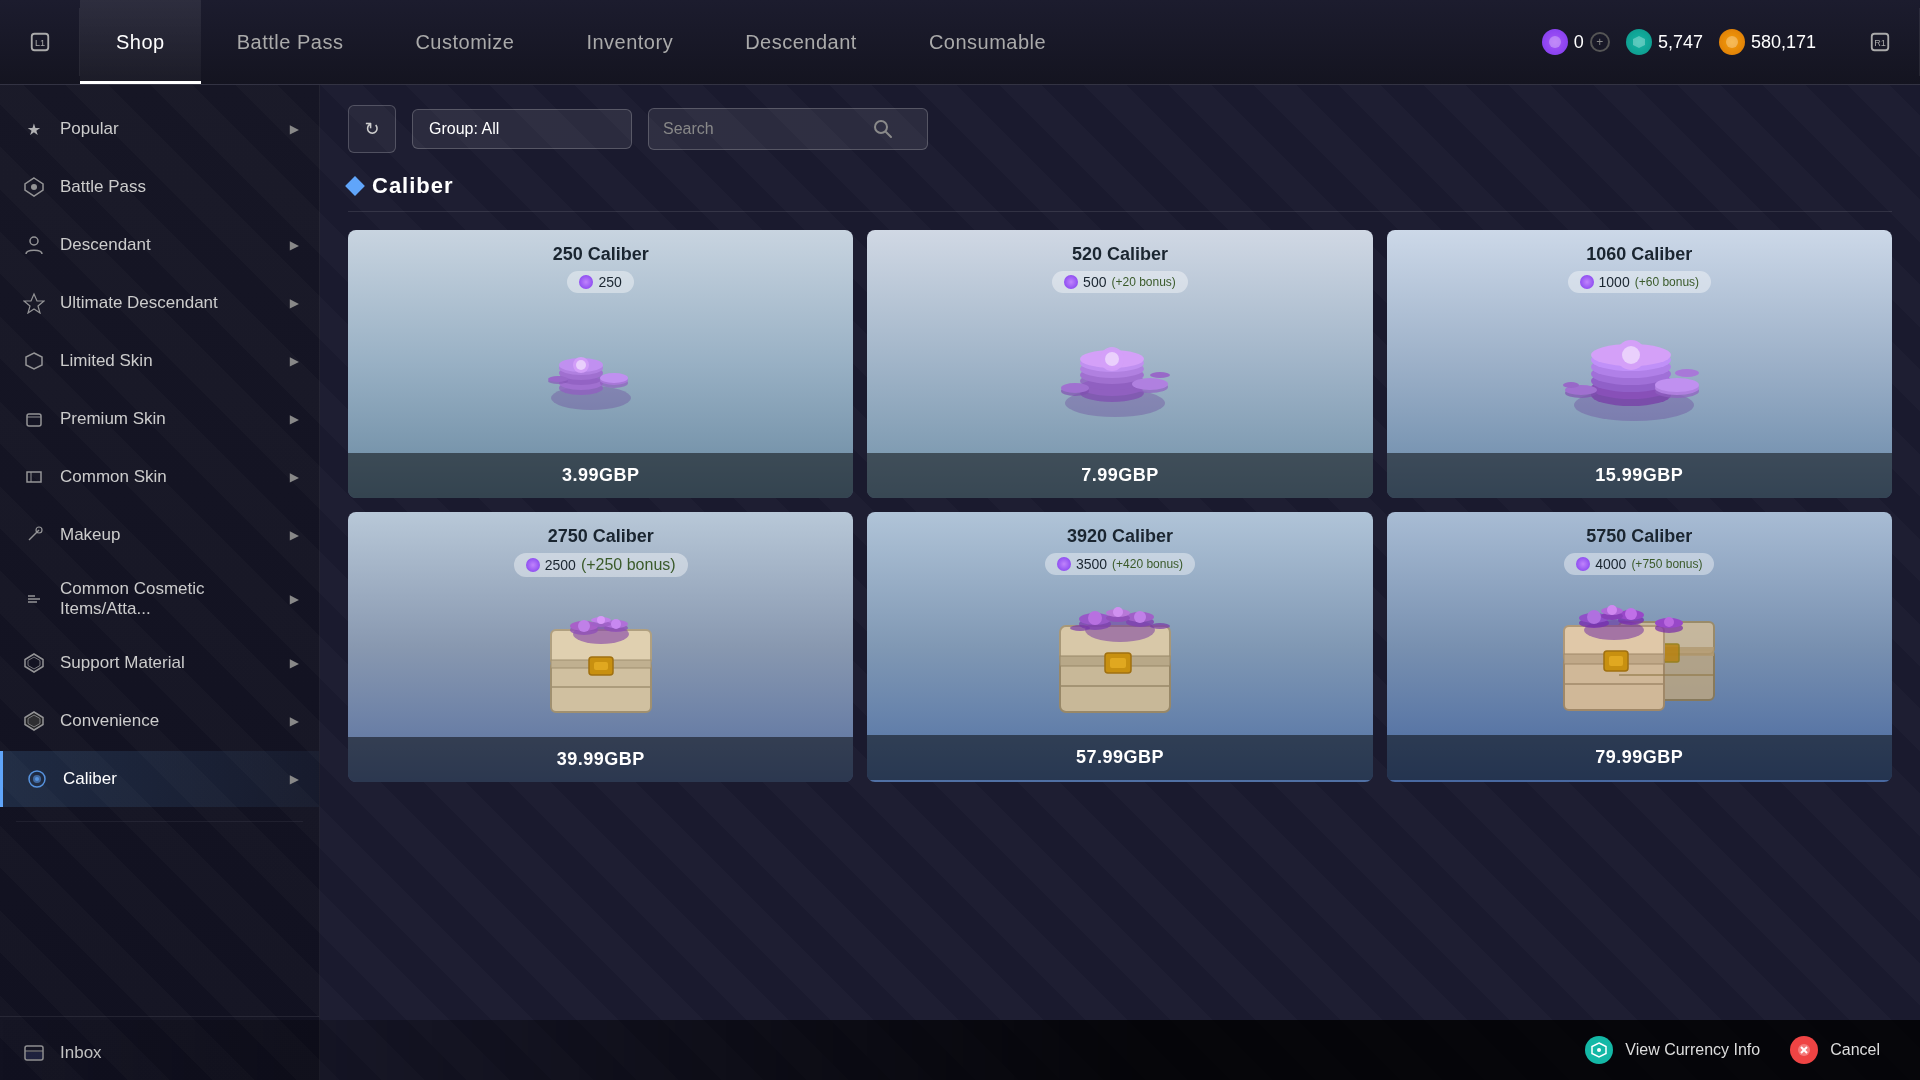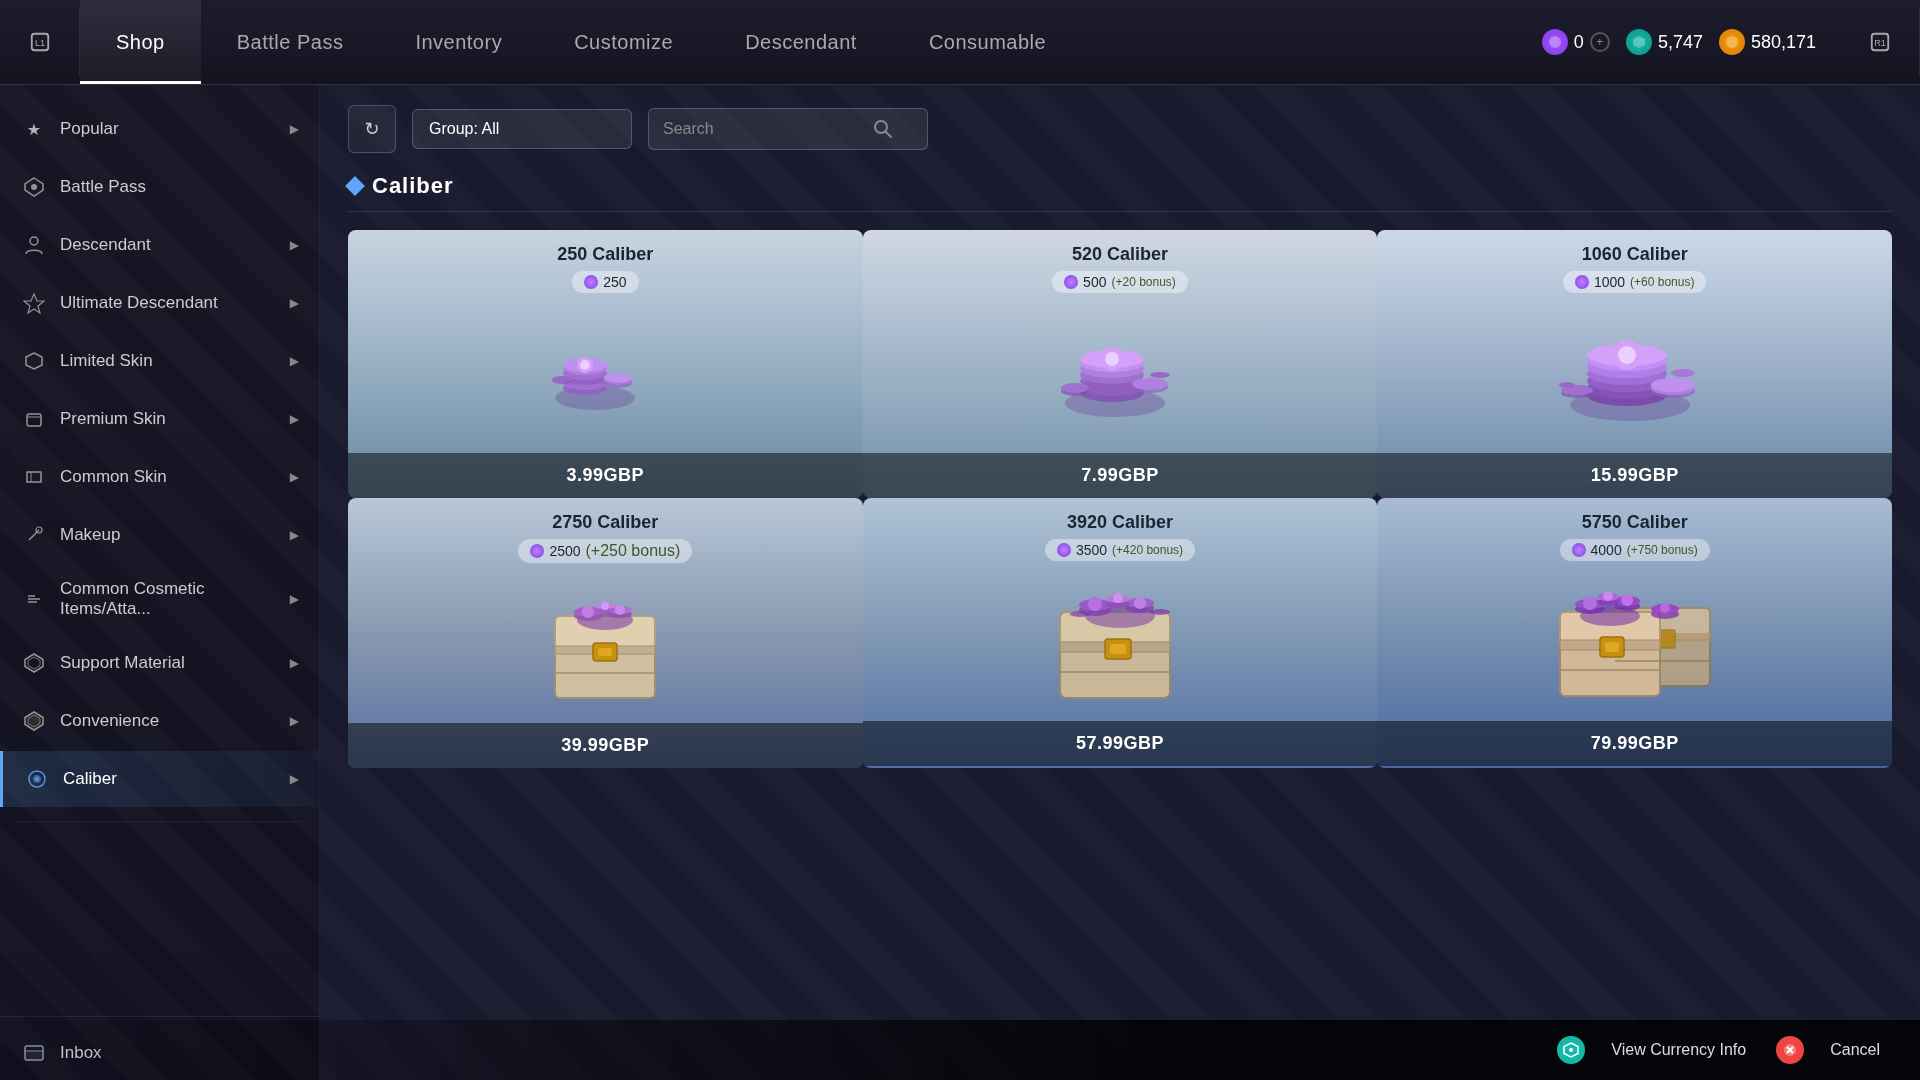--- a/index.html
+++ b/index.html
@@ -276,20 +276,21 @@
       color: #ffffff;
       font-size: 22px;
       font-weight: 600;
       letter-spacing: 1px;
     }
 
     
     .items-grid {
       display: grid;
       grid-template-columns: repeat(3, 1fr);
+      gap: 14px;
       margin-top: 12px;
     }
 
     .shop-item {
       background: linear-gradient(180deg, #c8d8e8 0%, #a0b8cc 60%, #7090a8 100%);
       border-radius: 8px;
       overflow: hidden;
       cursor: pointer;
       position: relative;
       transition: transform 0.1s;
@@ -355,21 +356,21 @@
       display: flex;
       align-items: center;
       justify-content: flex-end;
       gap: 30px;
       padding-right: 40px;
     }
 
     .bottom-action {
       display: flex;
       align-items: center;
-      gap: 26px;
+      gap: 12px;
       color: #ddd;
       font-size: 16px;
       cursor: pointer;
     }
 
     .bottom-action-icon {
       width: 28px;
       height: 28px;
       border-radius: 50%;
       display: flex;
@@ -404,24 +405,24 @@
   </div>
 
   <div class="nav-tabs">
     <div class="nav-tab active">
       <span>Shop</span>
     </div>
     <div class="nav-tab">
       <span>Battle Pass</span>
     </div>
     <div class="nav-tab">
+      <span>Customize</span>
+    </div>
+    <div class="nav-tab">
       <span>Inventory</span>
-    </div>
-    <div class="nav-tab">
-      <span>Customize</span>
     </div>
     <div class="nav-tab">
       <span>Descendant</span>
     </div>
     <div class="nav-tab">
       <span>Consumable</span>
     </div>
   </div>
 
   <div class="nav-right">

